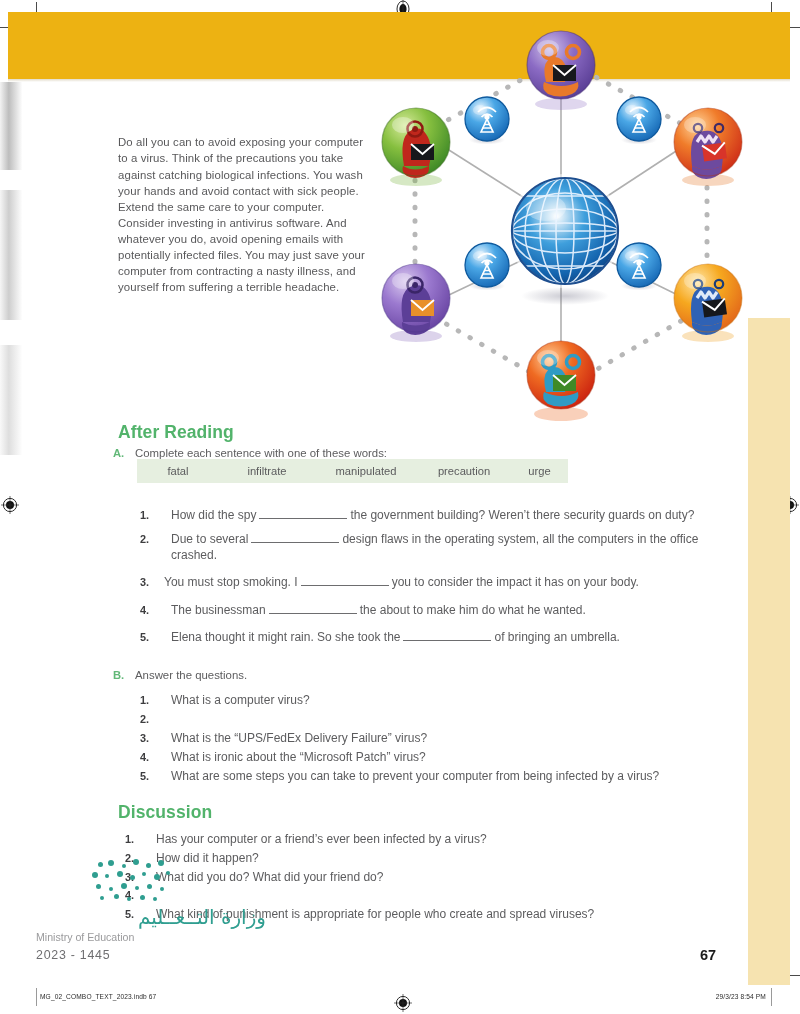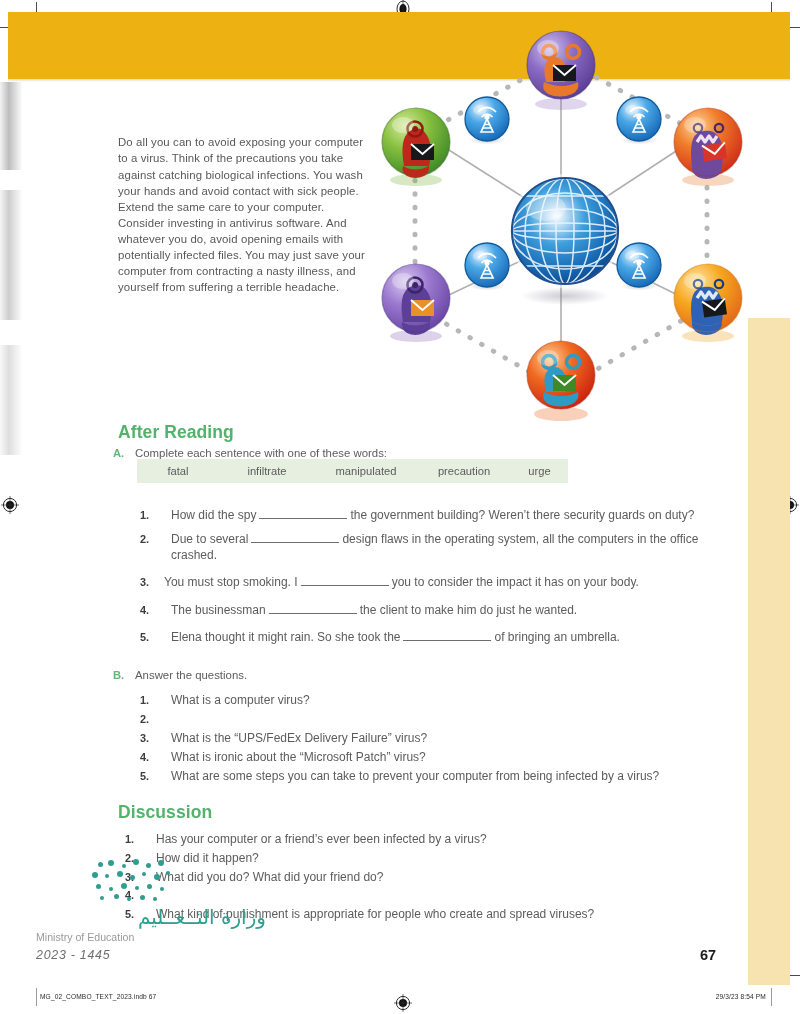--- a/index.html
+++ b/index.html
@@ -94,21 +94,21 @@
   .ministry{position:absolute;left:36px;top:905px;width:230px;}
   .ministry-ar{
     font-family:"DejaVu Sans",sans-serif;
     direction:rtl;color:#2f9e90;font-size:20px;letter-spacing:.02em;
     line-height:24px;
   }
   .ministry-en{
     color:#9a9a9c;font-size:10.6px;line-height:15px;margin-top:1px;
   }
   .ministry-yr{
-    color:#6e6e70;font-size:12.4px;letter-spacing:.06em;margin-top:3px;font-style:italic;
+    color:#6e6e70;font-size:12.4px;letter-spacing:.06em;margin-top:3px;
   }
 
   
   .pagenum{
     position:absolute;left:700px;top:947px;
     color:#1b1b1b;font-weight:bold;font-size:14.5px;
   }
 
   
   .footrule{position:absolute;left:36px;top:988px;width:1px;height:18px;background:#9a9a9a;}
@@ -422,21 +422,21 @@
     <span>Due to several</span><span class="blank"></span><span>design flaws in the  operating system, all the computers in the office crashed.</span>
   </div>
 
   <div class="q-num" style="left:133px;top:576px;">3.</div>
   <div class="q-text" style="left:148px;top:575px;width:560px;">
     <span>You must stop smoking. I</span><span class="blank"></span><span>you to consider the impact it has on your body.</span>
   </div>
 
   <div class="q-num" style="left:133px;top:604px;">4.</div>
   <div class="q-text" style="left:155px;top:603px;width:560px;">
-    <span>The businessman</span><span class="blank"></span><span>the client to make him do just he wanted.</span>
+    <span>The businessman</span><span class="blank"></span><span>the about to make him do what he wanted.</span>
   </div>
 
   <div class="q-num" style="left:133px;top:631px;">5.</div>
   <div class="q-text" style="left:155px;top:630px;width:560px;">
     <span>Elena thought it might rain. So she took the</span><span class="blank"></span><span>of bringing an umbrella.</span>
   </div>
 
   <div class="ex-letter" style="left:113px;top:669px;">B.</div>
   <div class="ex-intro" style="left:135px;top:669px;">Answer the questions.</div>
 

